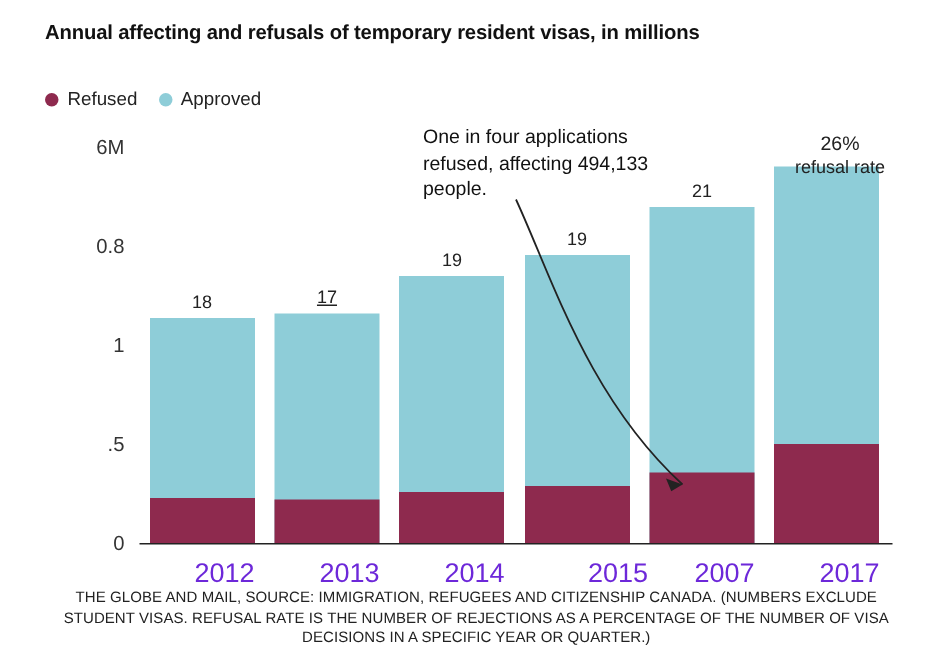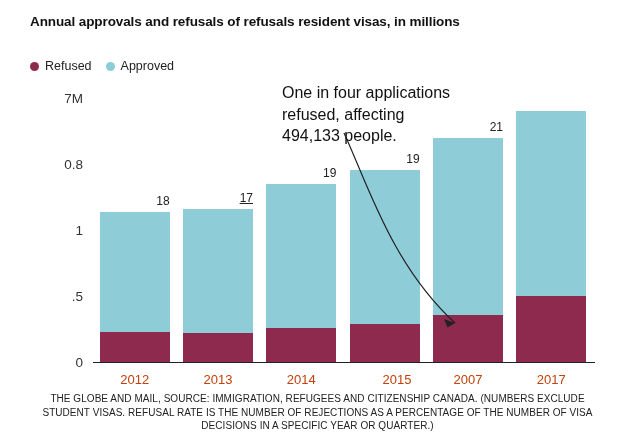--- a/index.html
+++ b/index.html
@@ -89,37 +89,37 @@
   }
   .bar-refused {
     position: absolute;
     bottom: 0;
     width: 100%;
     background: #8e2a4e;
   }
   .bar-label {
     position: absolute;
     width: 100%;
+    text-align: center;
+    font-size: 12px;
+    color: #222;
+  }
+  .xlabel {
+    position: absolute;
+    top: 372px;
     text-align: right;
-    font-size: 12px;
-    color: #222;
-  }
-  .xlabel {
-    position: absolute;
-    top: 372px;
-    text-align: center;
-    font-size: 13px;
-    color: #c2410c;
+    font-size: 18px;
+    color: #6d28d9;
   }
   .annotation {
     position: absolute;
     left: 282px;
     top: 82px;
     width: 170px;
-    font-size: 16px;
+    font-size: 13px;
     line-height: 1.35;
     color: #111;
   }
   .rate-note {
     position: absolute;
     left: 515px;
     top: 88px;
     width: 90px;
     text-align: center;
     font-size: 12px;
@@ -146,39 +146,39 @@
     color: #222;
     letter-spacing: 0.05px;
     text-align: center;
   }
 </style>
 </head>
 <body>
 
 <div class="chart-root">
 
-  <div class="title">Annual approvals and refusals of refusals resident visas, in millions</div>
+  <div class="title">Annual affecting and refusals of temporary resident visas, in millions</div>
 
   <div class="legend">
     <div class="legend-item">
       <span class="legend-swatch" style="background:#8e2a4e"></span>
       <span>Refused</span>
     </div>
     <div class="legend-item">
       <span class="legend-swatch" style="background:#8ecdd8"></span>
       <span>Approved</span>
     </div>
   </div>
 
   <div class="plot">
     <span class="ytick" style="top:270px">0</span>
     <span class="ytick" style="top:204px">.5</span>
     <span class="ytick" style="top:138px">1</span>
     <span class="ytick" style="top:72px">0.8</span>
-    <span class="ytick" style="top:6px">7M</span>
+    <span class="ytick" style="top:6px">6M</span>
   </div>
 
   <div class="axis-line"></div>
 
   <div id="bars-layer">
       <div class="bar-group" style="left: 99.6667px; width: 70px; top: 211.854px; height: 150.146px;">
         <div class="bar-approved" style="height: 150.146px; background: rgb(142, 205, 216);"></div>
         <div class="bar-refused" style="height: 29.6341px; background: rgb(142, 42, 78);"></div>
       </div>
       <div class="bar-label" style="left: 99.6667px; width: 70px; top: 193.854px;">18</div>
@@ -214,16 +214,20 @@
       <div class="xlabel" style="left: 516.333px; width: 70px;">2017</div>
     </div>
 
   <svg class="arrow-svg" viewBox="0 0 630 445">
     <path d="M 344 133 C 368 185, 392 265, 455 323" stroke="#222" stroke-width="1.2" fill="none"></path>
     <path d="M 455 323 L 444 319 L 447.5 327.5 Z" fill="#222"></path>
   </svg>
 
   <div class="annotation">One in four applications refused, affecting 494,133 people.</div>
 
+  <div class="rate-note">
+    <div class="pct">26%</div>
+    <div>refusal rate</div>
+  </div>
 
   <div class="source">THE GLOBE AND MAIL, SOURCE: IMMIGRATION, REFUGEES AND CITIZENSHIP CANADA. (NUMBERS EXCLUDE STUDENT VISAS. REFUSAL RATE IS THE NUMBER OF REJECTIONS AS A PERCENTAGE OF THE NUMBER OF VISA DECISIONS IN A SPECIFIC YEAR OR QUARTER.)</div>
 
 </div>
 
 </body></html>

